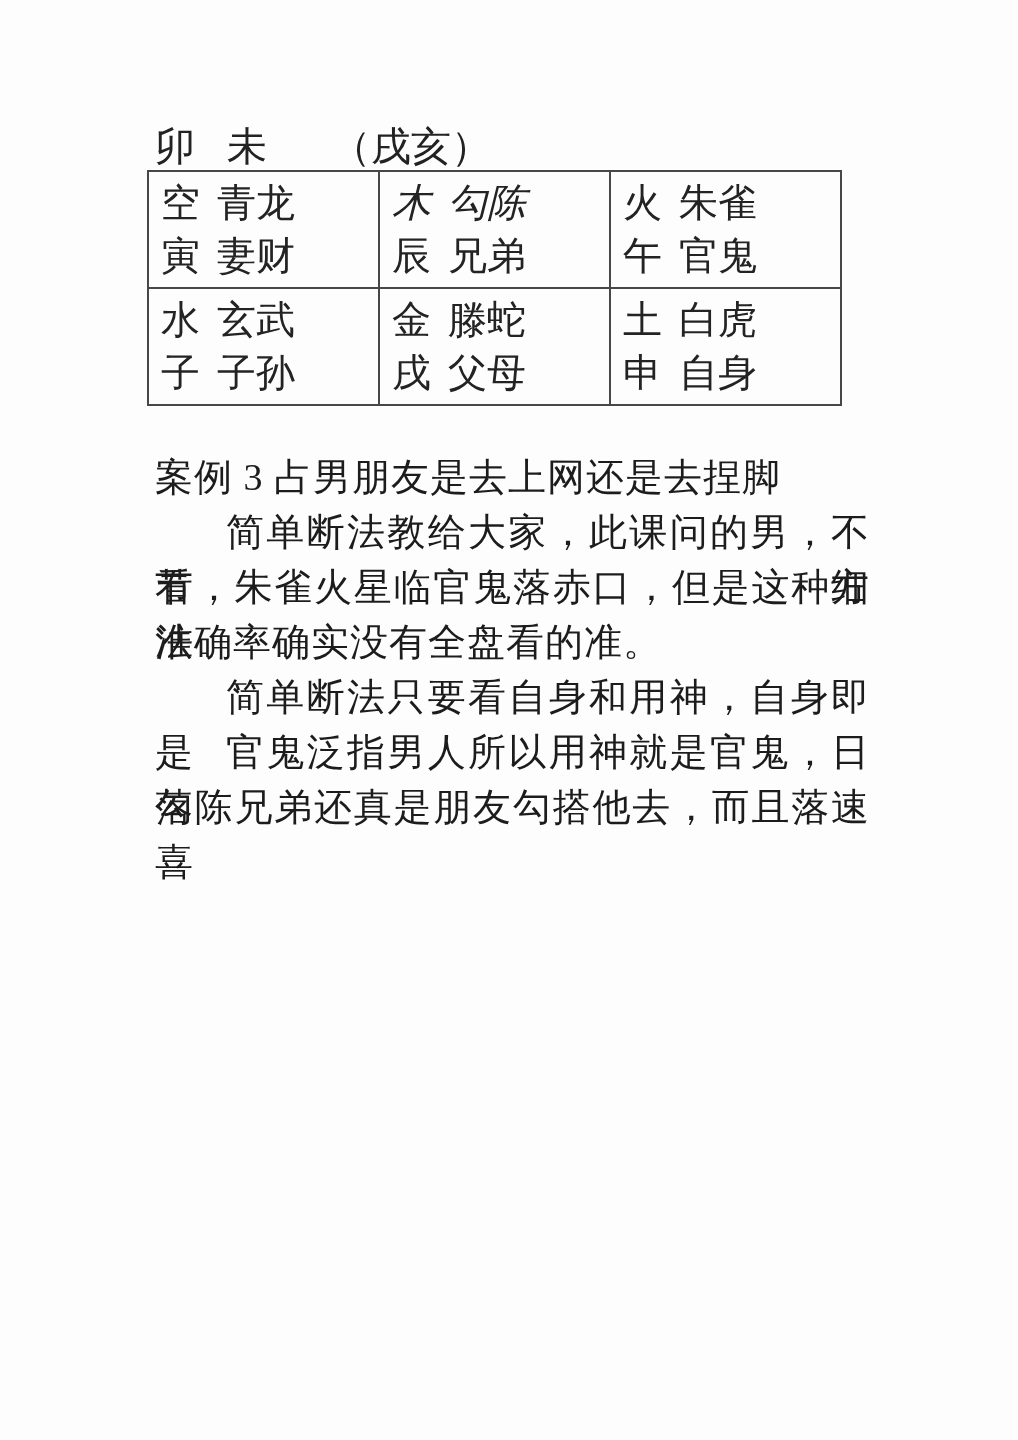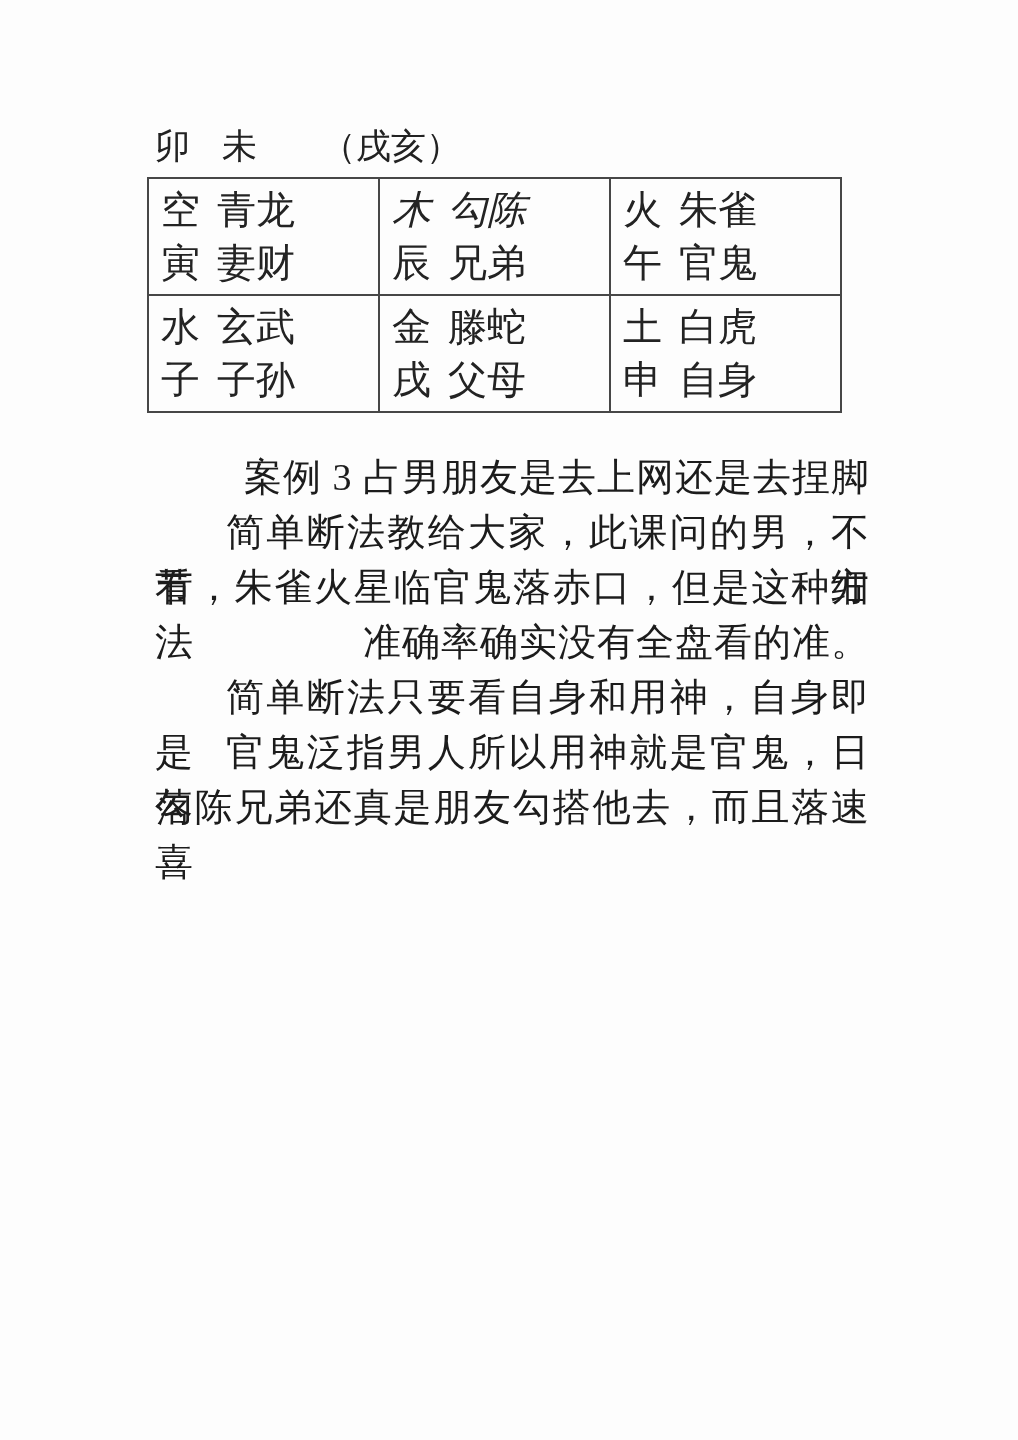--- a/index.html
+++ b/index.html
@@ -11,30 +11,30 @@
   .page {
     position: relative;
     width: 1018px; height: 1440px;
     background: #fdfdfd;
     color: #1e1e1e;
     overflow: hidden;
   }
   
   .ganzhi-header {
     position: absolute; left: 155px; top: 124px;
-    font-size: 35px; line-height: 46px;
+    font-size: 40px; line-height: 46px;
     white-space: nowrap;
     color: #222;
   }
   .ganzhi-header .p0 { margin-right: 32px; }
   .ganzhi-header .p1 { margin-right: 64px; }
 
   
   table.div-grid {
-    position: absolute; left: 147px; top: 177px;
+    position: absolute; left: 147px; top: 170px;
     border-collapse: collapse;
     table-layout: fixed;
   }
   table.div-grid td {
     width: 217px; height: 111px;
     border: 2px solid #474747;
     vertical-align: top;
     padding: 4px 0 0 12px;
     background: #fdfdfd;
   }
@@ -47,21 +47,21 @@
 
   
   .article {
     position: absolute; left: 155px; top: 450px;
     width: 715px;
     font-size: 38px; color: #1c1c1c;
     letter-spacing: 1px;
   }
   .bline {
     height: 55px; line-height: 55px;
-    text-align: right;
+    text-align: left;
   }
   .bline.just {
     text-align: justify;
     text-align-last: justify;
   }
   .bline.indent { text-indent: 71px; }
 </style>
 </head>
 <body>
 

